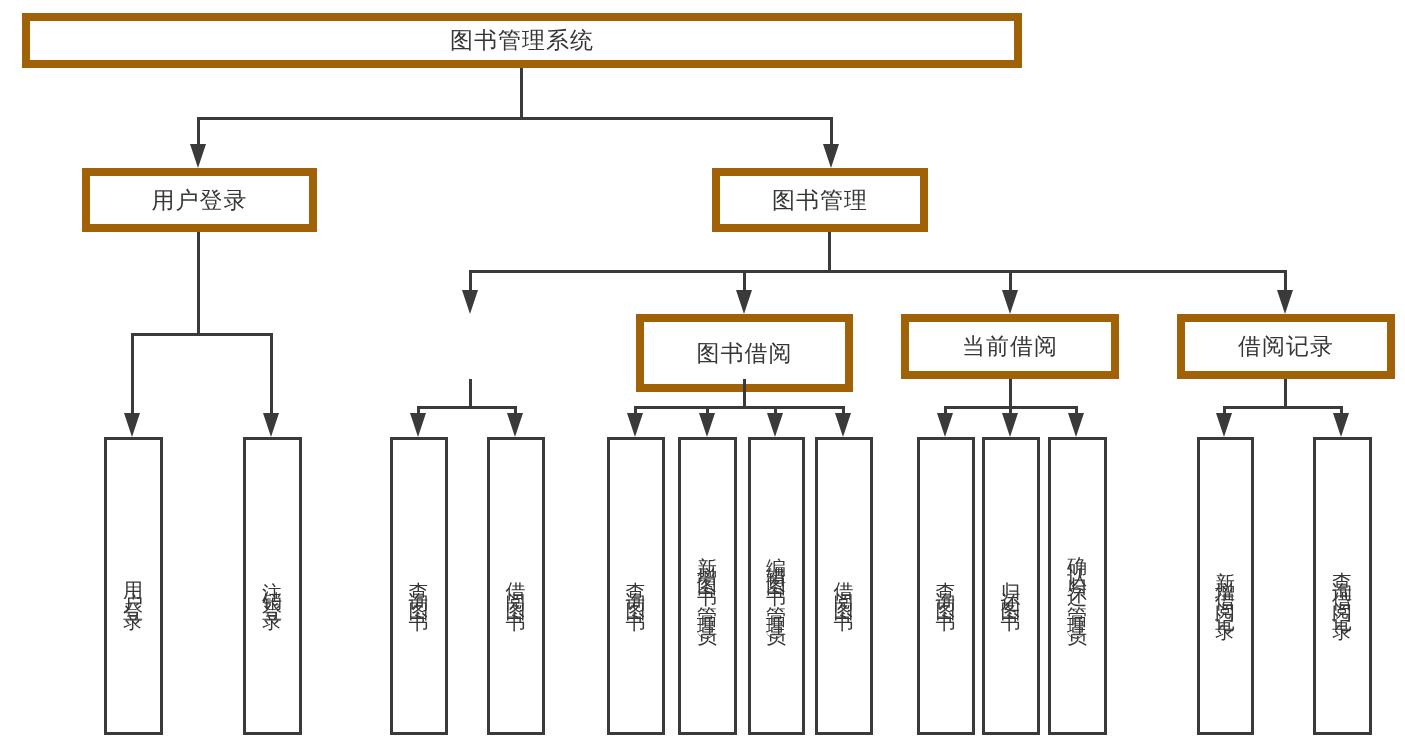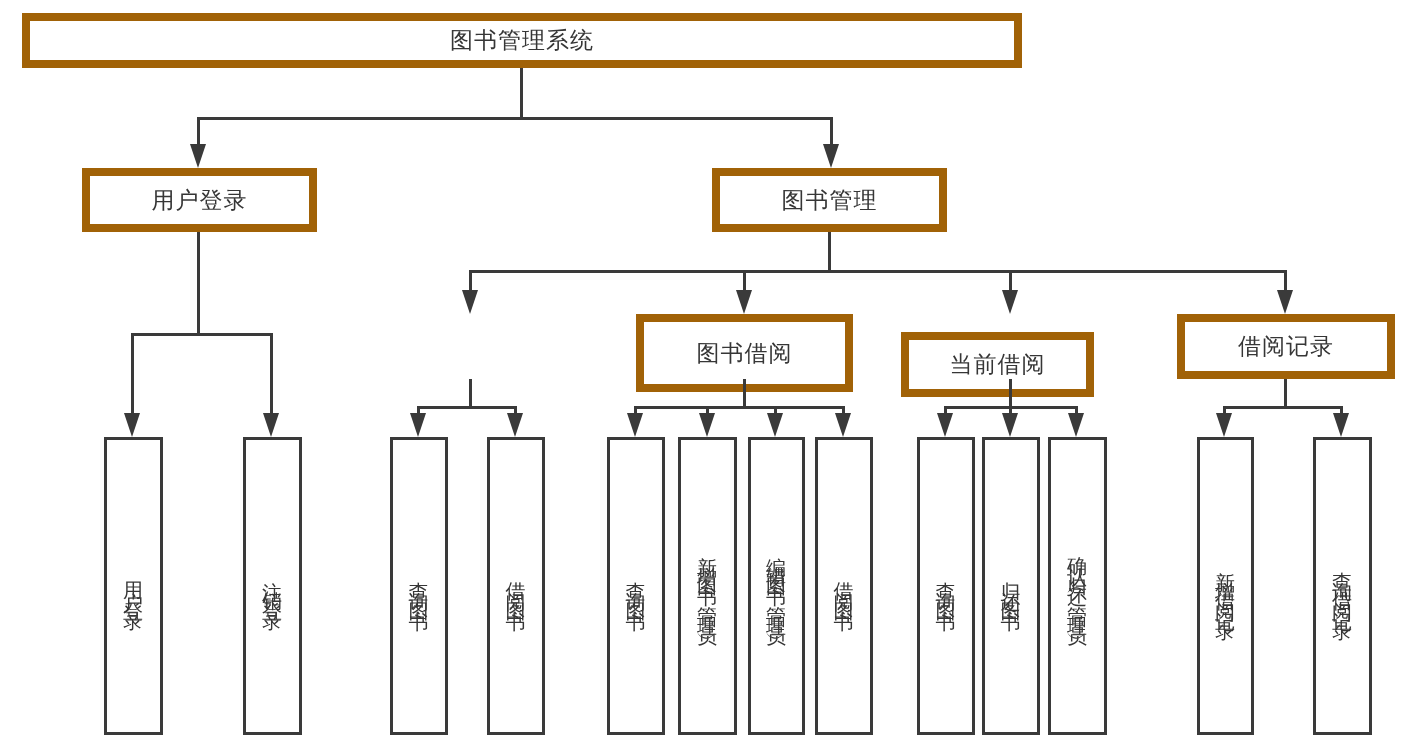--- a/index.html
+++ b/index.html
@@ -40,21 +40,21 @@
   <div class="seg" style="left:520px;top:68px;width:3px;height:51px;"></div>
   <div class="seg" style="left:197px;top:117px;width:636px;height:3px;"></div>
   <div class="seg" style="left:197px;top:117px;width:3px;height:30px;"></div>
   <span class="ah" style="left:190px;top:144px;"></span>
   <div class="seg" style="left:830px;top:117px;width:3px;height:30px;"></div>
   <span class="ah" style="left:823px;top:144px;"></span>
 
   <div class="box" style="left:82px;top:168px;width:235px;height:64px;">
     <span>用户登录</span>
   </div>
-  <div class="box" style="left:712px;top:168px;width:235px;height:64px;">
+  <div class="box" style="left:712px;top:168px;width:216px;height:64px;">
     <span>图书管理</span>
   </div>
 
   <div class="seg" style="left:197px;top:232px;width:3px;height:104px;"></div>
   <div class="seg" style="left:131px;top:333px;width:142px;height:3px;"></div>
   <div class="seg" style="left:131px;top:333px;width:3px;height:82px;"></div>
   <span class="ah" style="left:124px;top:413px;"></span>
   <div class="seg" style="left:270px;top:333px;width:3px;height:82px;"></div>
   <span class="ah" style="left:263px;top:413px;"></span>
 
@@ -65,21 +65,21 @@
   <div class="seg" style="left:743px;top:270px;width:3px;height:22px;"></div>
   <span class="ah" style="left:736px;top:290px;"></span>
   <div class="seg" style="left:1009px;top:270px;width:3px;height:22px;"></div>
   <span class="ah" style="left:1002px;top:290px;"></span>
   <div class="seg" style="left:1284px;top:270px;width:3px;height:22px;"></div>
   <span class="ah" style="left:1277px;top:290px;"></span>
 
   <div class="box" style="left:636px;top:314px;width:217px;height:78px;">
     <span>图书借阅</span>
   </div>
-  <div class="box" style="left:901px;top:332px;width:193px;height:65px;font-family:Liberation Mono, monospace;">
+  <div class="box" style="left:901px;top:314px;width:218px;height:65px;font-family:Liberation Mono, monospace;">
     <span>当前借阅</span>
   </div>
   <div class="box" style="left:1177px;top:314px;width:218px;height:65px;">
     <span>借阅记录</span>
   </div>
 
   <div class="seg" style="left:469px;top:379px;width:3px;height:29px;"></div>
   <div class="seg" style="left:417px;top:406px;width:100px;height:3px;"></div>
   <div class="seg" style="left:417px;top:406px;width:3px;height:9px;"></div>
   <span class="ah" style="left:410px;top:413px;"></span>

